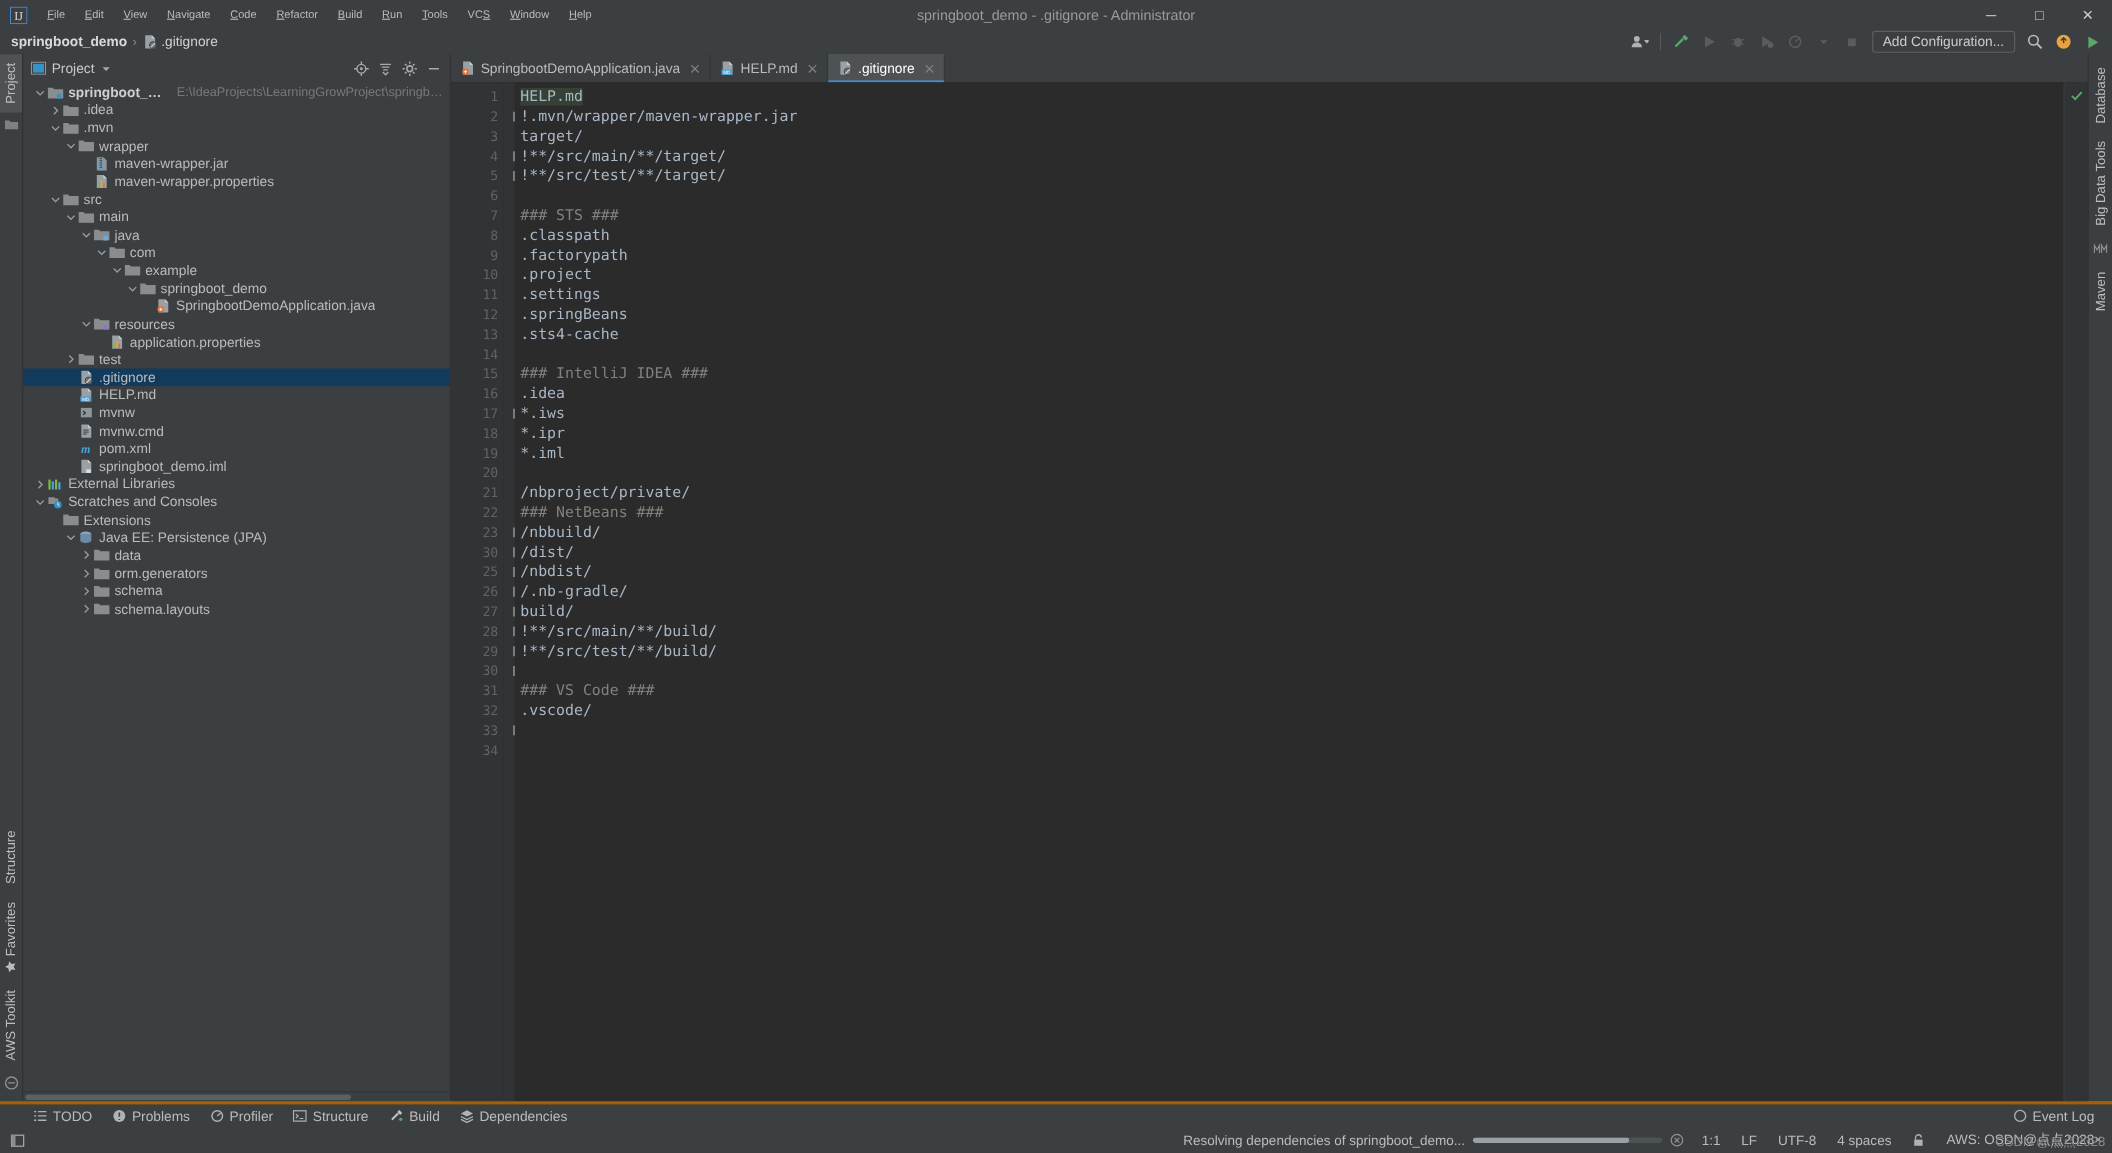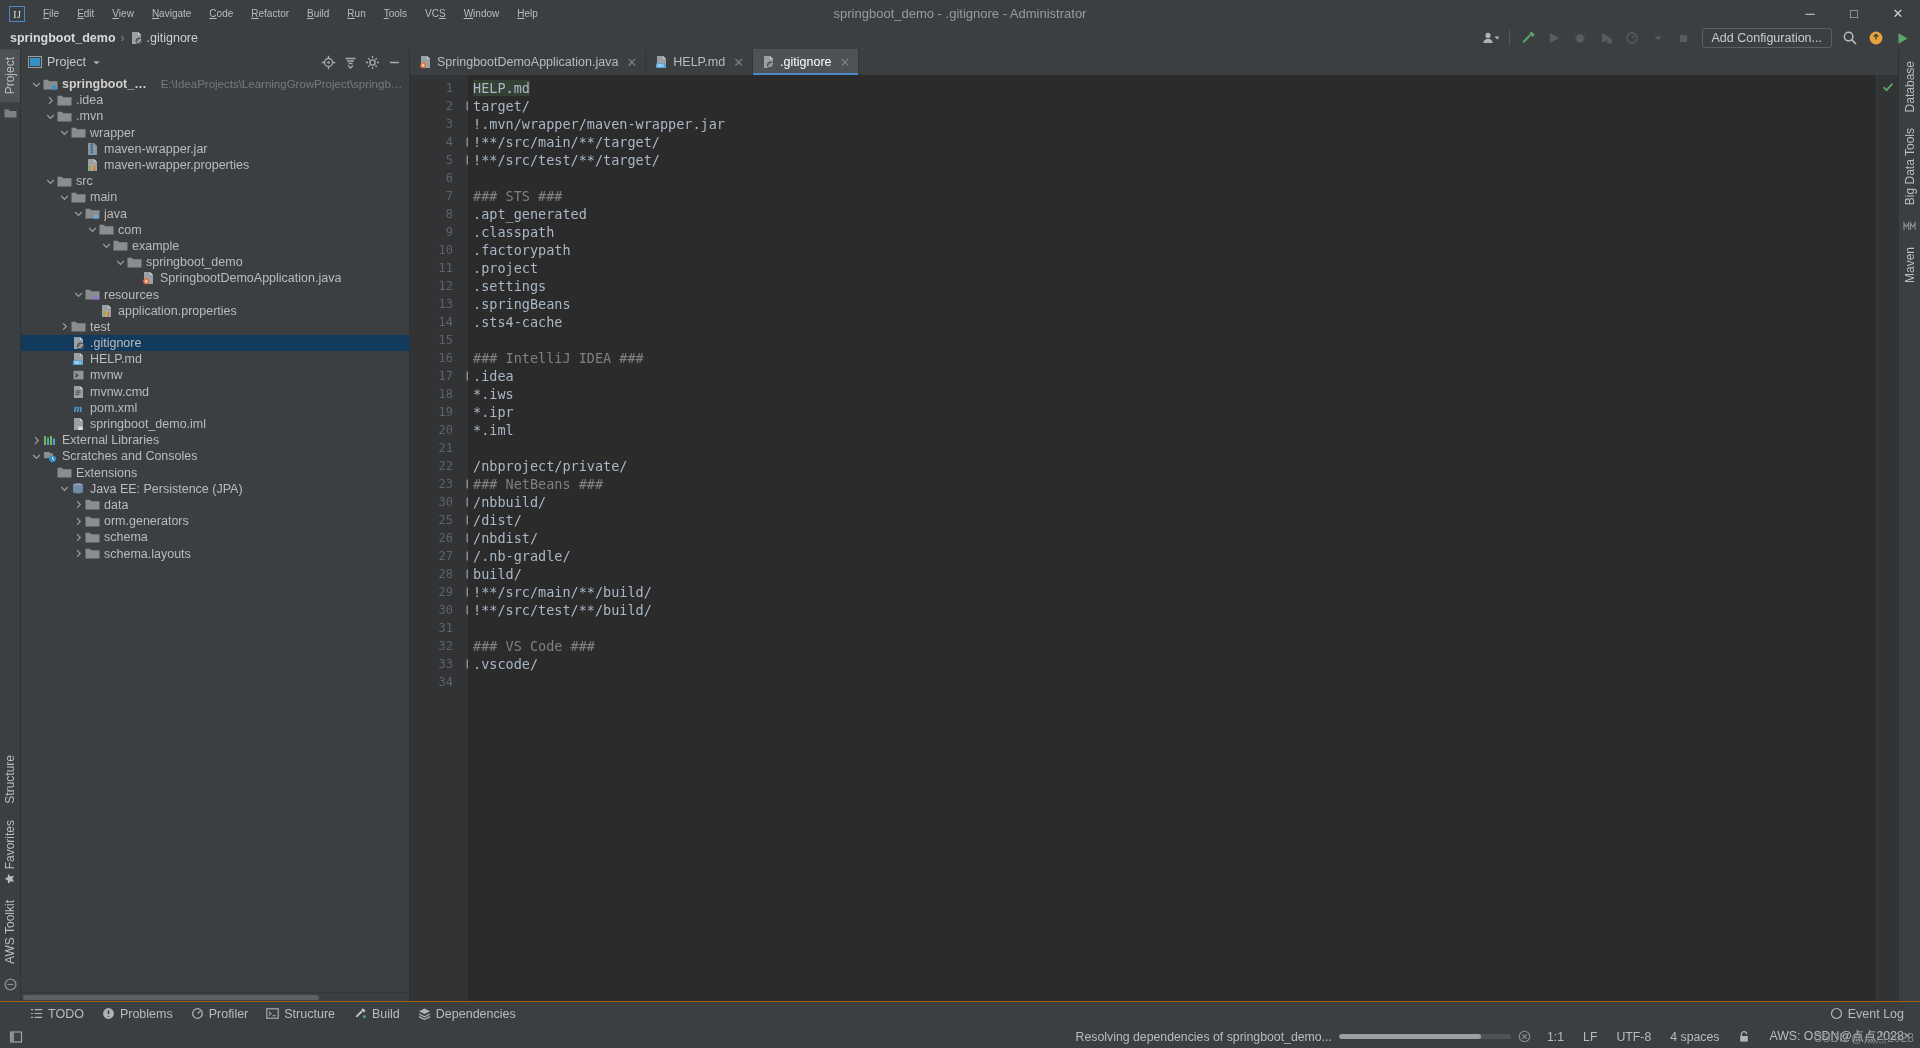--- a/index.html
+++ b/index.html
@@ -78,21 +78,21 @@
   .cline.comment{color:#808080;}
   .cline.first span{background:#344134;}
   .rightgutter{width:22px;background:#313335;flex:none;position:relative;border-left:1px solid #3a3d3f;}
   .okmark{position:absolute;top:6px;left:5px;}
   .foldbar{width:10px;background:#313335;flex:none;}
 
   
   .rrail{width:22px;background:#3c3f41;border-left:1px solid #323232;display:flex;flex-direction:column;align-items:center;flex:none;padding-top:4px;}
 
   
-  .botbar{height:24px;background:#3c3f41;display:flex;align-items:center;padding-left:22px;gap:2px;flex:none;border-top:1px solid #a16207;}
+  .botbar{height:24px;background:#3c3f41;display:flex;align-items:center;padding-left:22px;gap:2px;flex:none;border-top:3px solid #a16207;}
   .btool{display:flex;align-items:center;gap:5px;font-size:12.5px;color:#bbbbbb;padding:3px 8px;}
   .bot-right{margin-left:auto;display:flex;align-items:flex-end;padding-right:8px;gap:6px;color:#bbbbbb;font-size:12.5px;}
 
   
   .statusbar{height:23px;background:#3c3f41;display:flex;align-items:center;padding:0 6px;flex:none;font-size:12.3px;color:#bbbbbb;position:relative;}
   .st-left{display:flex;align-items:center;gap:6px;}
   .st-right{margin-left:auto;display:flex;align-items:center;gap:13px;}
   .progresswrap{display:flex;align-items:center;gap:7px;}
   .pbar{width:172px;height:5px;background:#4d5254;border-radius:3px;overflow:hidden;position:relative;}
   .pbar i{position:absolute;left:0;top:0;height:5px;width:142px;background:#9aa0a3;border-radius:3px;}
@@ -887,27 +887,26 @@
                 </svg>
               </span>
             </div>
             <div class="gline">
               <span>34</span>
             </div>
           </div>
         <div class="foldbar"></div>
         <div class="codecol" id="code">
             <div class="cline first"><span>HELP.md</span></div>
+            <div class="cline"><span>!.mvn/wrapper/maven-wrapper.jar</span></div>
             <div class="cline"><span>target/</span></div>
-            <div class="cline"><span>!.mvn/wrapper/maven-wrapper.jar</span></div>
             <div class="cline"><span>!**/src/main/**/target/</span></div>
             <div class="cline"><span>!**/src/test/**/target/</span></div>
             <div class="cline"><span></span></div>
             <div class="cline comment"><span>### STS ###</span></div>
-            <div class="cline"><span>.apt_generated</span></div>
             <div class="cline"><span>.classpath</span></div>
             <div class="cline"><span>.factorypath</span></div>
             <div class="cline"><span>.project</span></div>
             <div class="cline"><span>.settings</span></div>
             <div class="cline"><span>.springBeans</span></div>
             <div class="cline"><span>.sts4-cache</span></div>
             <div class="cline"><span></span></div>
             <div class="cline comment"><span>### IntelliJ IDEA ###</span></div>
             <div class="cline"><span>.idea</span></div>
             <div class="cline"><span>*.iws</span></div>

